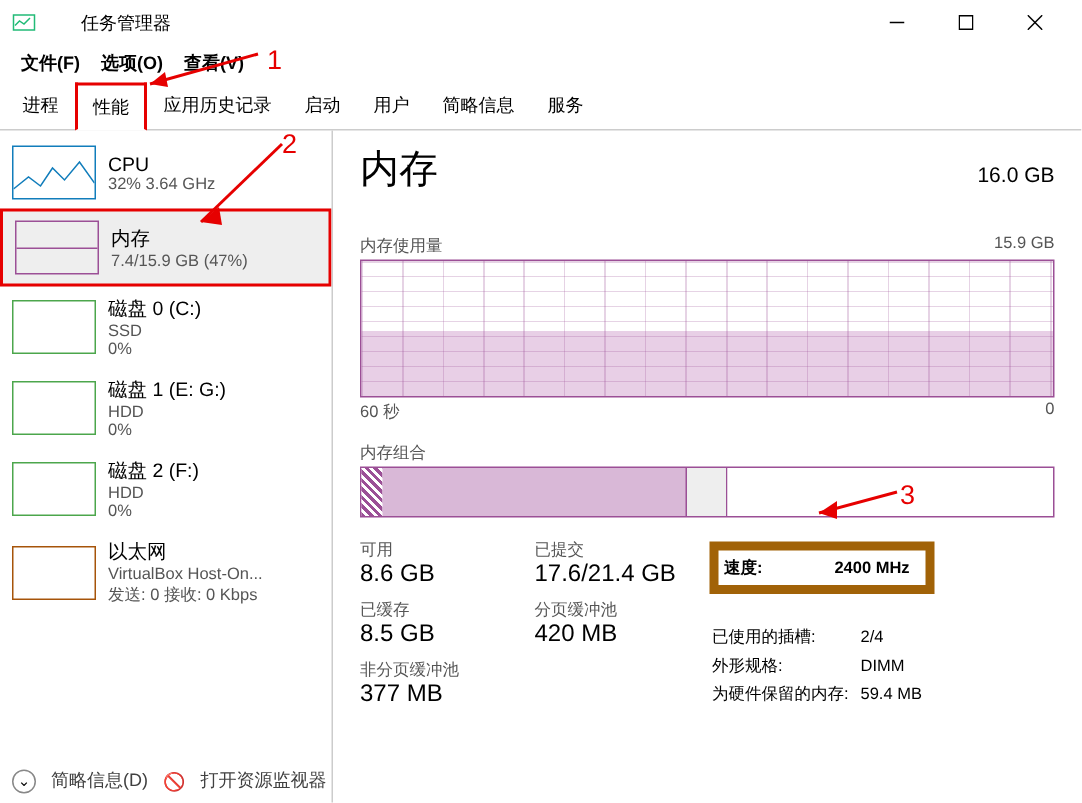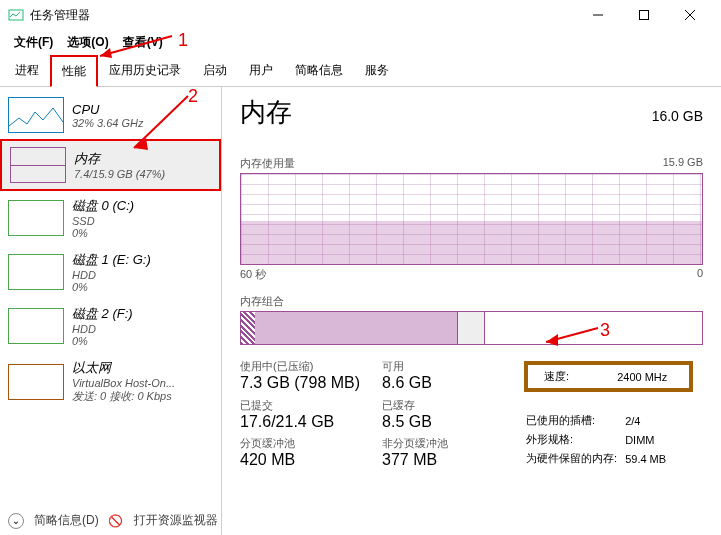--- a/index.html
+++ b/index.html
@@ -1,29 +1,29 @@
 <!DOCTYPE html>
 <html><head>
 <meta charset="utf-8">
 <style>
 * { box-sizing: border-box; margin: 0; padding: 0; font-family: "Microsoft YaHei", "Segoe UI", sans-serif; }
 body { width: 721px; height: 535px; background: #fff; font-size: 12px; color: #000; position: relative; overflow: hidden; }
 .titlebar { display: flex; align-items: center; height: 30px; padding: 0 8px; }
 .titlebar .icon { width: 16px; height: 16px; margin-right: 6px; }
-.titlebar .title { flex: 1; font-size: 12px; }
+.titlebar .title { flex: 1; font-size: 12px; margin-left: 24px; }
 .winbtns { display: flex; }
 .winbtn { width: 46px; height: 30px; display: flex; align-items: center; justify-content: center; }
 .menubar { display: flex; padding: 2px 8px; gap: 2px; font-size: 12px; position: relative; }
 .menuitem { padding: 2px 6px; font-weight: bold; }
 .tabbar { display: flex; border-bottom: 1px solid #ccc; padding: 0 4px; font-size: 12px; position: relative; }
 .tab { padding: 6px 10px; border: 1px solid transparent; }
 .tab.active { border: 2px solid #e60000; border-bottom: 1px solid #fff; background: #fff; margin-bottom: -1px; }
 .content { display: flex; height: 452px; }
 .sidebar { width: 222px; border-right: 1px solid #ccc; overflow-y: scroll; padding: 4px 0; }
-.side-item { display: flex; align-items: center; padding: 6px 8px; gap: 8px; font-style: italic; }
+.side-item { display: flex; align-items: center; padding: 6px 8px; gap: 8px; }
 .side-item.selected { background: #eee; border: 2px solid #e60000; }
 .side-thumb { width: 56px; height: 36px; border: 1px solid #117dbb; position: relative; }
 .side-thumb.mem { border-color: #9b4f96; }
 .side-thumb.disk { border-color: #4ca64c; }
 .side-thumb.eth { border-color: #a6540a; }
 .side-text { display: flex; flex-direction: column; }
 .side-title { font-size: 13px; }
 .side-sub { font-size: 11px; color: #555; }
 .main { flex: 1; padding: 8px 18px; position: relative; }
 .main-head { display: flex; justify-content: space-between; align-items: baseline; }
@@ -171,24 +171,20 @@
     <div class="comp-bar">
       <div class="comp-seg" style="width:3%;background:repeating-linear-gradient(45deg,#9b4f96,#9b4f96 2px,#fff 2px,#fff 4px)"></div>
       <div class="comp-seg" style="width:44%;background:#d9b8d7;border-right:1px solid #9b4f96"></div>
       <div class="comp-seg" style="width:6%;background:#eee;border-right:1px solid #9b4f96"></div>
       <div class="comp-seg" style="width:47%;background:#fff"></div>
     </div>
 
     <div class="stats">
       <div class="stats-left">
         <div>
-          <div class="stat-label">使用中(已压缩)</div>
-          <div class="stat-val">7.3 GB (798 MB)</div>
-        </div>
-        <div>
           <div class="stat-label">可用</div>
           <div class="stat-val">8.6 GB</div>
         </div>
         <div>
           <div class="stat-label">已提交</div>
           <div class="stat-val">17.6/21.4 GB</div>
         </div>
         <div>
           <div class="stat-label">已缓存</div>
           <div class="stat-val">8.5 GB</div>
@@ -196,21 +192,21 @@
         <div>
           <div class="stat-label">分页缓冲池</div>
           <div class="stat-val">420 MB</div>
         </div>
         <div>
           <div class="stat-label">非分页缓冲池</div>
           <div class="stat-val">377 MB</div>
         </div>
       </div>
       <div class="stats-right">
-        <div class="boxed stats-right" style="border:4px solid #a16207;padding:1px 14px;">
+        <div class="boxed stats-right" style="border:6px solid #a16207;padding:1px 2px;font-weight:bold;">
           <table>
               <tbody>
                 <tr>
             <td>速度:</td>
             <td style="text-align:right;padding-left:40px">2400 MHz</td>
           </tr>
               </tbody>
             </table>
         </div>
         <table style="margin-top:18px">

